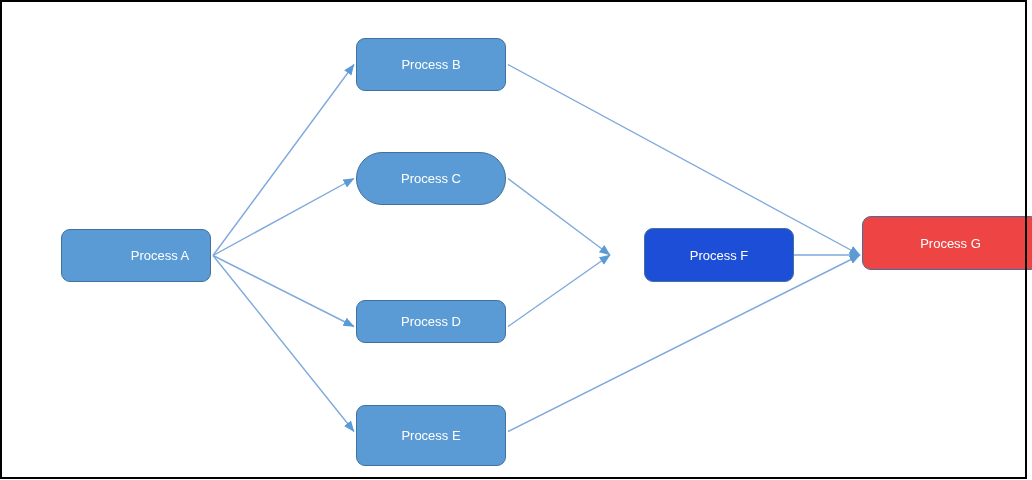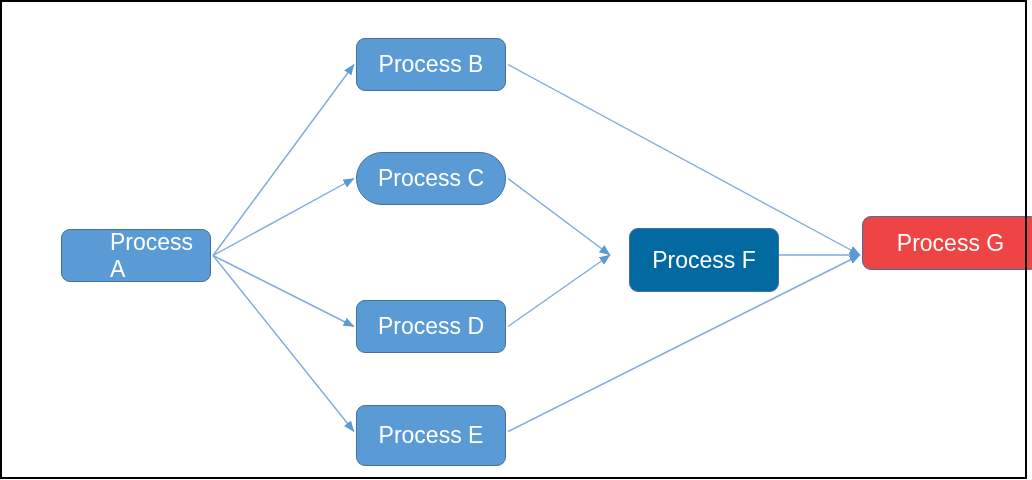--- a/index.html
+++ b/index.html
@@ -43,21 +43,21 @@
   .node {
     position: absolute;
     box-sizing: border-box;
     border-radius: 9px;
     border: 1px solid #41719C;
     background: #5B9BD5;
     color: #ffffff;
     display: flex;
     align-items: center;
     justify-content: center;
-    font-size: 23px;
+    font-size: 13px;
     cursor: default;
     user-select: none;
   }
 </style>
 </head>
 <body>
 
 <div class="canvas" style="background: rgb(255, 255, 255);">
   <svg class="edges-layer" xmlns="http://www.w3.org/2000/svg" width="1032" height="480" viewBox="0 0 1032 480">
     <defs>
@@ -75,20 +75,20 @@
         <line x1="508" y1="64.5" x2="860" y2="255" stroke="#7FA9DC" stroke-width="1.4" marker-end="url(#arrowhead)"></line>
         <line x1="508" y1="431.5" x2="860" y2="255" stroke="#7FA9DC" stroke-width="1.4" marker-end="url(#arrowhead)"></line>
         <line x1="764" y1="255" x2="860" y2="255" stroke="#7FA9DC" stroke-width="1.4" marker-end="url(#arrowhead)"></line>
       </g>
   </svg>
 
   <div>
       <div class="node" style="left: 61px; top: 229px; width: 150px; height: 53px; background: rgb(91, 155, 213); border-color: rgb(65, 113, 156); color: rgb(255, 255, 255); padding-left: 48px;">Process A</div>
       <div class="node" style="left: 356px; top: 38px; width: 150px; height: 53px; background: rgb(91, 155, 213); border-color: rgb(65, 113, 156); color: rgb(255, 255, 255);">Process B</div>
       <div class="node" style="left: 356px; top: 152px; width: 150px; height: 53px; background: rgb(91, 155, 213); border-color: rgb(65, 113, 156); color: rgb(255, 255, 255); border-radius: 26px;">Process C</div>
-      <div class="node" style="left: 356px; top: 300px; width: 150px; height: 53px; background: rgb(91, 155, 213); border-color: rgb(65, 113, 156); color: rgb(255, 255, 255);">Process D</div>
+      <div class="node" style="left: 356px; top: 300px; width: 150px; height: 43px; background: rgb(91, 155, 213); border-color: rgb(65, 113, 156); color: rgb(255, 255, 255);">Process D</div>
       <div class="node" style="left: 356px; top: 405px; width: 150px; height: 61px; background: rgb(91, 155, 213); border-color: rgb(65, 113, 156); color: rgb(255, 255, 255);">Process E</div>
-      <div class="node" style="left: 629px; top: 228px; width: 150px; height: 64px; background: #0369a1; border-color: rgb(65, 113, 156); color: rgb(255, 255, 255);">Process F</div>
+      <div class="node" style="left: 644px; top: 228px; width: 150px; height: 54px; background: #1d4ed8; border-color: rgb(65, 113, 156); color: rgb(255, 255, 255);">Process F</div>
       <div class="node" style="left: 862px; top: 216px; width: 177px; height: 54px; background: #ef4444; border-color: rgb(65, 113, 156); color: rgb(255, 255, 255);">Process G</div>
     </div>
 
   <div class="frame" style="border-color: rgb(0, 0, 0);"></div>
 </div>
 
 </body></html>

